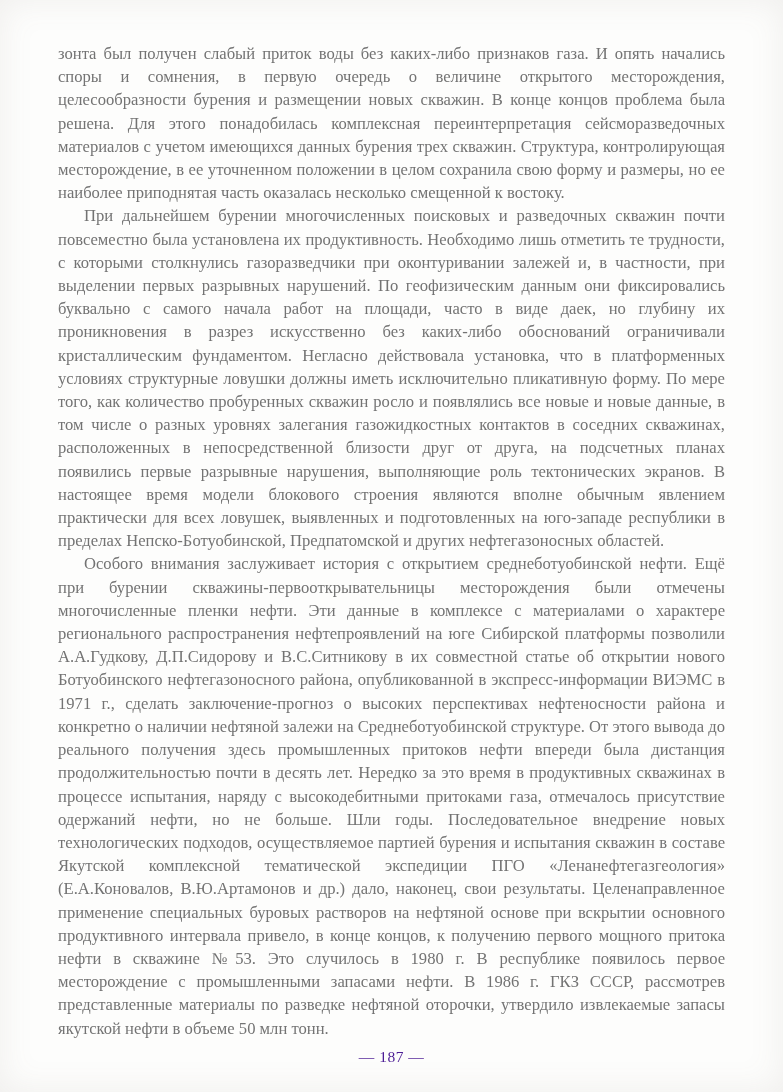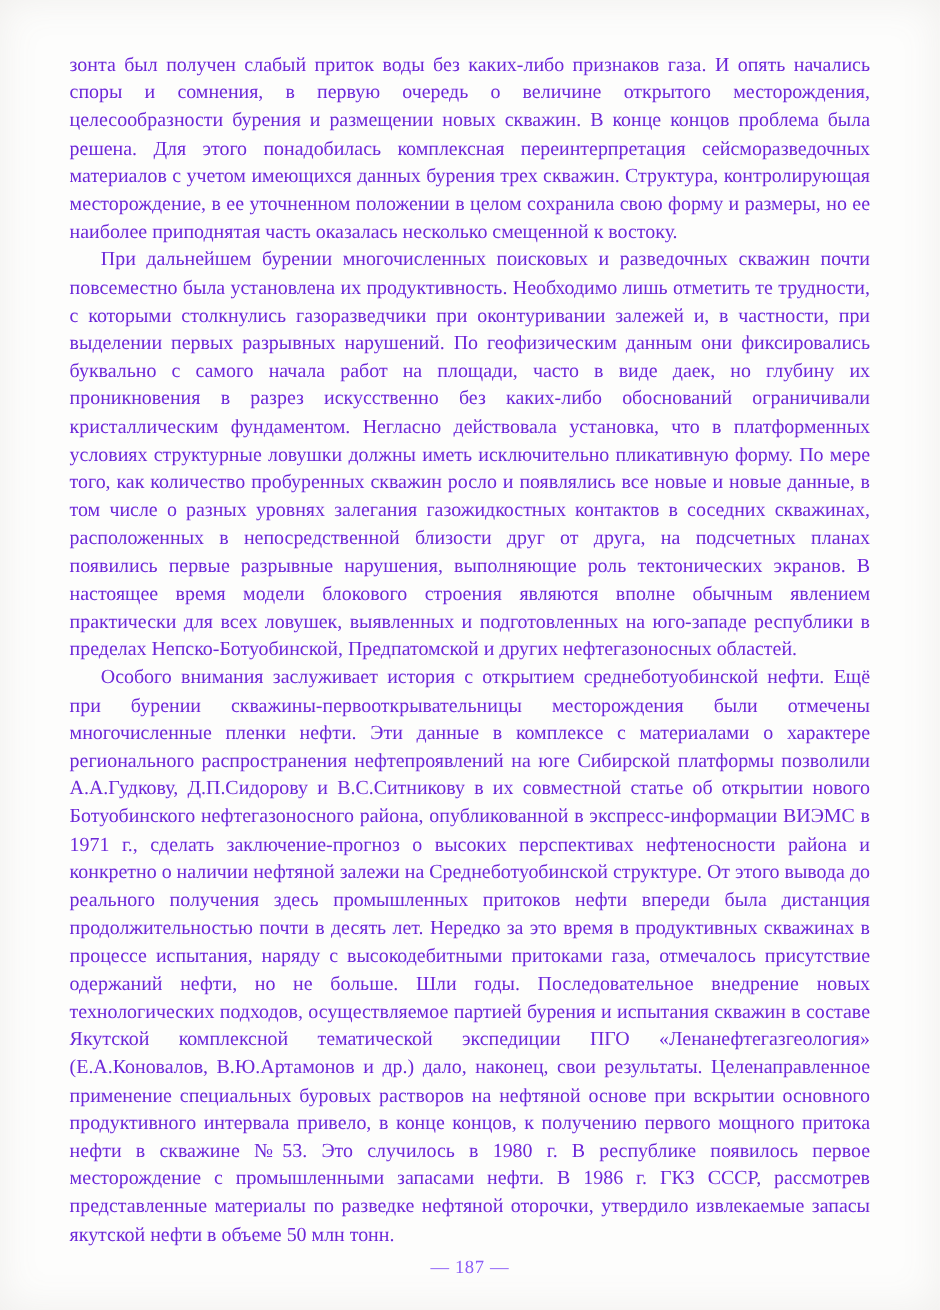--- a/index.html
+++ b/index.html
@@ -23,39 +23,39 @@
     height: 1092px;
     box-sizing: border-box;
     padding: 42px 58px 30px 58px;
     background: #fdfdfc;
   }
   .page-body {
     font-size: 16.6px;
     line-height: 23.2px;
     text-align: justify;
     text-justify: inter-word;
-    color: #6d28d9;
+    color: #737373;
   }
   .para {
     margin: 0;
     text-indent: 26px;
     text-align: justify;
   }
   .para.no-indent {
     text-indent: 0;
   }
   .page-footer {
     position: absolute;
     left: 0;
     right: 0;
     bottom: 26px;
     text-align: center;
     font-size: 15.5px;
     letter-spacing: 0.5px;
-    color: #8b5cf6;
+    color: #4c1d95;
     font-family: "Liberation Serif", "DejaVu Serif", serif;
   }
   
   .edge-shade {
     position: absolute;
     inset: 0;
     pointer-events: none;
     box-shadow: inset 0 0 34px rgba(120, 112, 100, 0.10);
   }
 </style>

